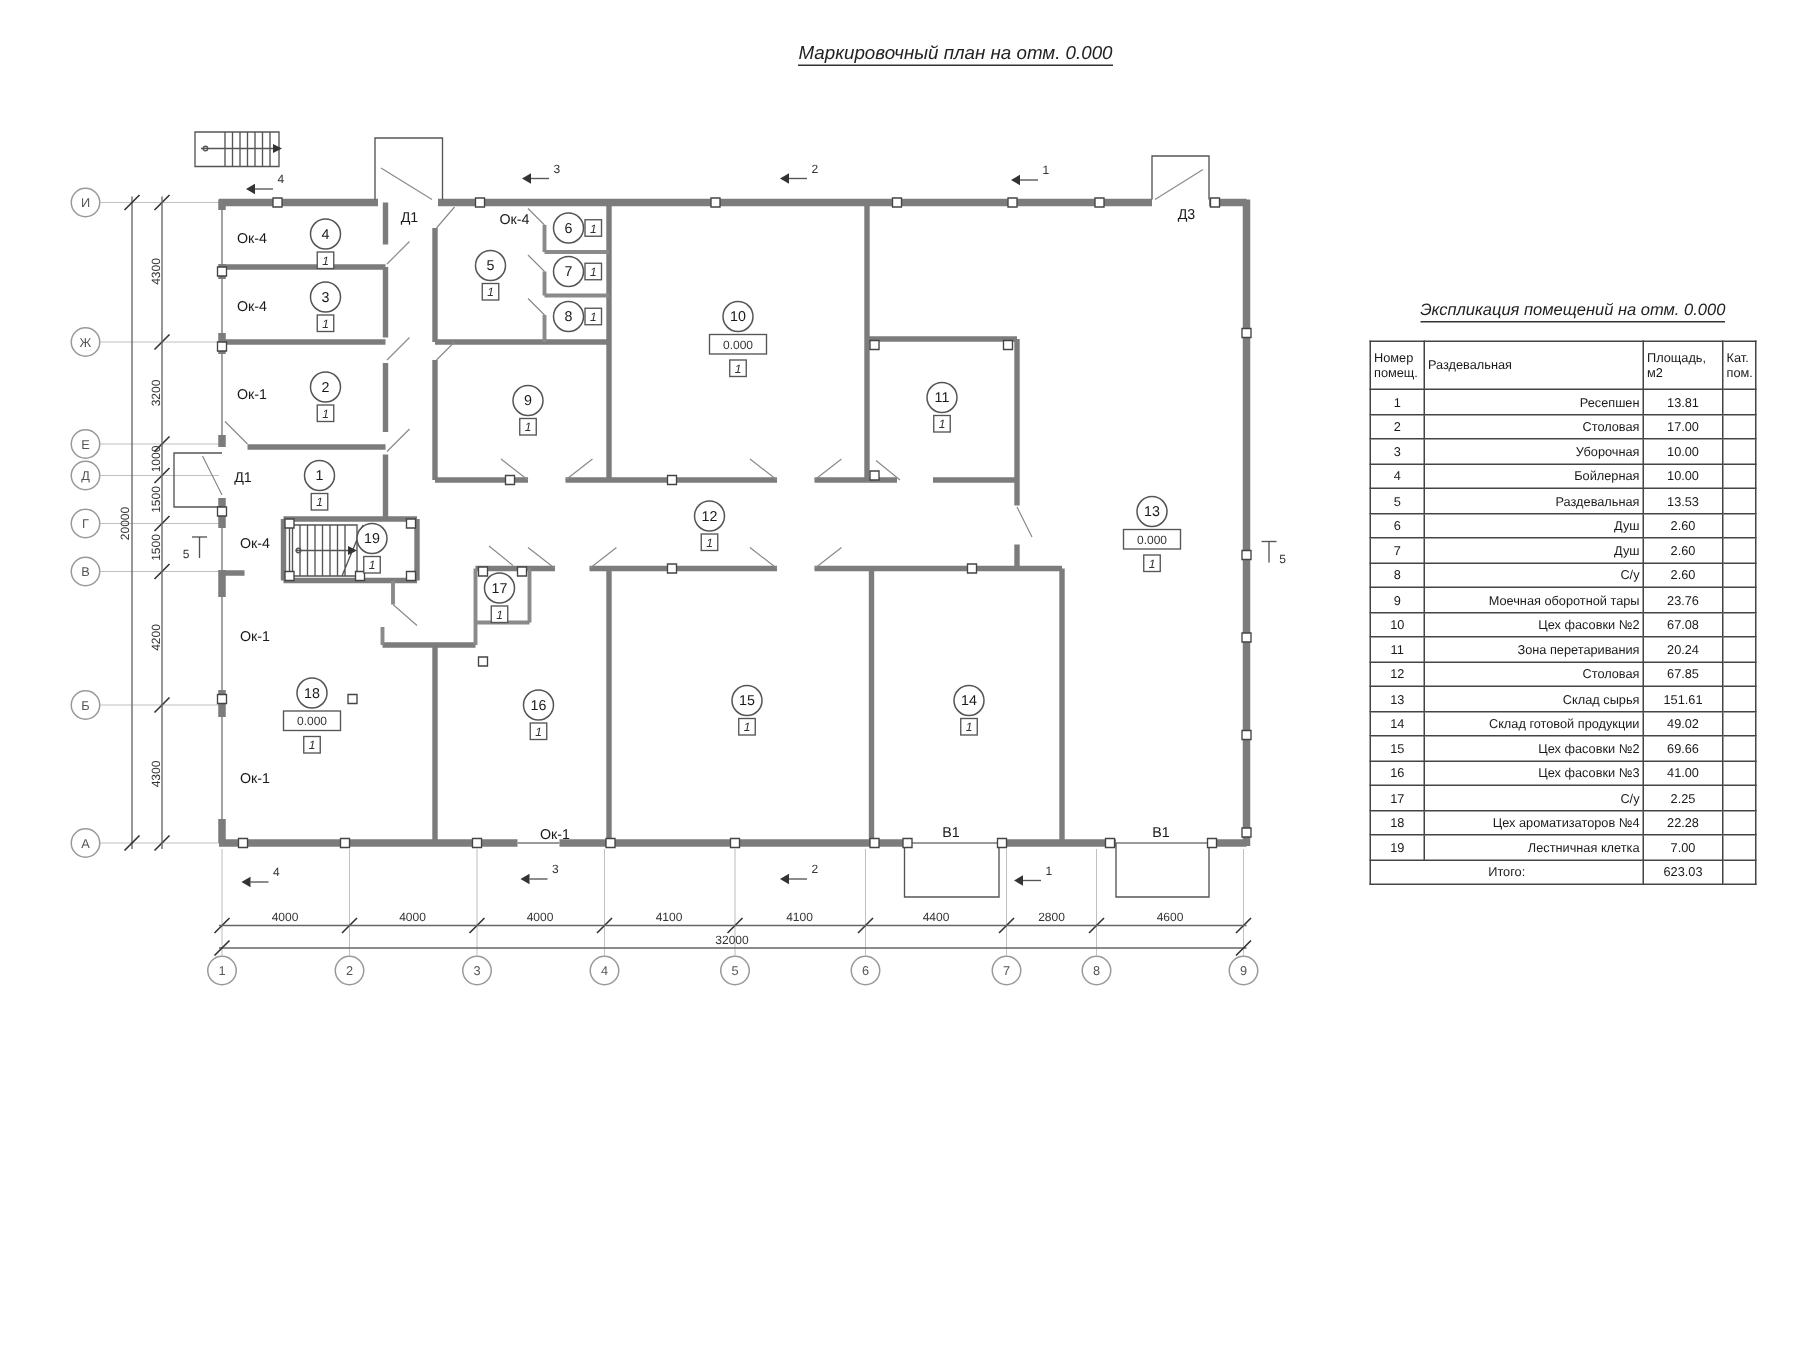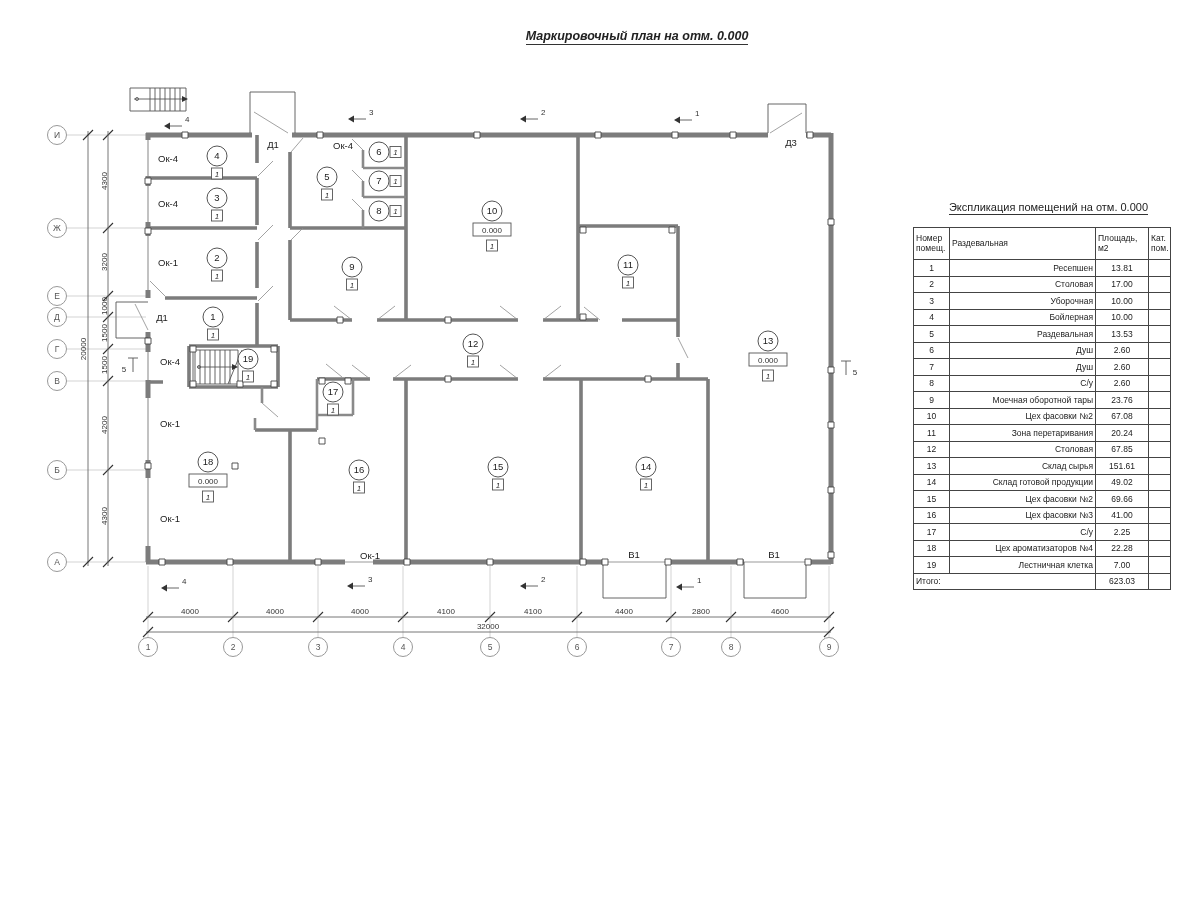--- a/index.html
+++ b/index.html
@@ -1,18 +1,18 @@
 <!DOCTYPE html>
 <html><head>
 <meta charset="utf-8">
 <style>
   html,body{margin:0;padding:0;background:#fff;}
   body{width:1200px;height:900px;position:relative;font-family:"Liberation Sans",sans-serif;color:#1a1a1a;overflow:hidden;}
   .plan-title-wrap{position:absolute;left:437px;top:26px;width:400px;text-align:center;}
-  .plan-title-wrap span{display:inline-block;font-style:italic;font-size:12.5px;color:#222;border-bottom:1px solid #333;padding-bottom:1px;font-weight:bold;}
+  .plan-title-wrap span{display:inline-block;font-style:italic;font-size:12.5px;color:#222;border-bottom:1px solid #333;padding-bottom:1px;}
   svg text{font-family:"Liberation Sans",sans-serif;fill:#1a1a1a;}
   .mid{text-anchor:middle;}
   .t9{font-size:9.5px;}
   .t8{font-size:8px;fill:#333;}
   .t8i{font-size:8px;font-style:italic;fill:#333;}
   .axt{font-size:8.5px;fill:#555;}
   .lbl-c{fill:#fff;stroke:#555;stroke-width:1;}
   .lbl-r{fill:#fff;stroke:#555;stroke-width:0.9;}
   .ax-c{fill:#fff;stroke:#999;stroke-width:1;}
   .ext{stroke:#c0c0c0;stroke-width:0.7;}
@@ -21,29 +21,29 @@
   .ow{stroke:#7c7c7c;stroke-width:5;fill:none;}
   .iw{stroke:#7c7c7c;stroke-width:3.6;fill:none;}
   .iw3{stroke:#8a8a8a;stroke-width:2.6;fill:none;}
   .thin{stroke:#555;stroke-width:0.9;fill:none;}
   .leaf{stroke:#8a8a8a;stroke-width:0.8;fill:none;}
   .win{stroke:#9a9a9a;stroke-width:1.2;fill:none;}
   .sq{fill:#fff;stroke:#444;stroke-width:0.9;}
   .arr{fill:#333;stroke:none;}
   
   .sched-title-wrap{position:absolute;left:908px;top:197px;width:262px;text-align:center;}
-  .sched-title-wrap span{display:inline-block;font-size:11px;color:#222;border-bottom:1px solid #333;padding-bottom:1px;margin-left:19px;}
+  .sched-title-wrap span{display:inline-block;font-style:italic;font-size:11px;color:#222;border-bottom:1px solid #333;padding-bottom:1px;margin-left:19px;}
   .sched{position:absolute;left:913px;top:227px;}
   table.sch{border-collapse:collapse;table-layout:fixed;width:257px;border:1.5px solid #333;}
   table.sch th,table.sch td{border:1px solid #444;font-size:8.5px;font-weight:normal;padding:0 2px;overflow:hidden;}
   table.sch th{height:31px;text-align:left;line-height:1.15;}
   table.sch td{height:15.5px;line-height:1;}
   td.c,th{text-align:center;}
   td.nm{text-align:right;padding-left:5px;}
-  td.tot{text-align:left;padding-right:4px;}
+  td.tot{text-align:center;padding-right:4px;}
   .cw1{width:36px;}.cw2{width:146px;}.cw3{width:53px;}.cw4{width:22px;}
 </style>
 </head>
 <body>
 
 
 
 <div class="plan-title-wrap">
   <span>Маркировочный план на отм. 0.000</span>
 </div>

